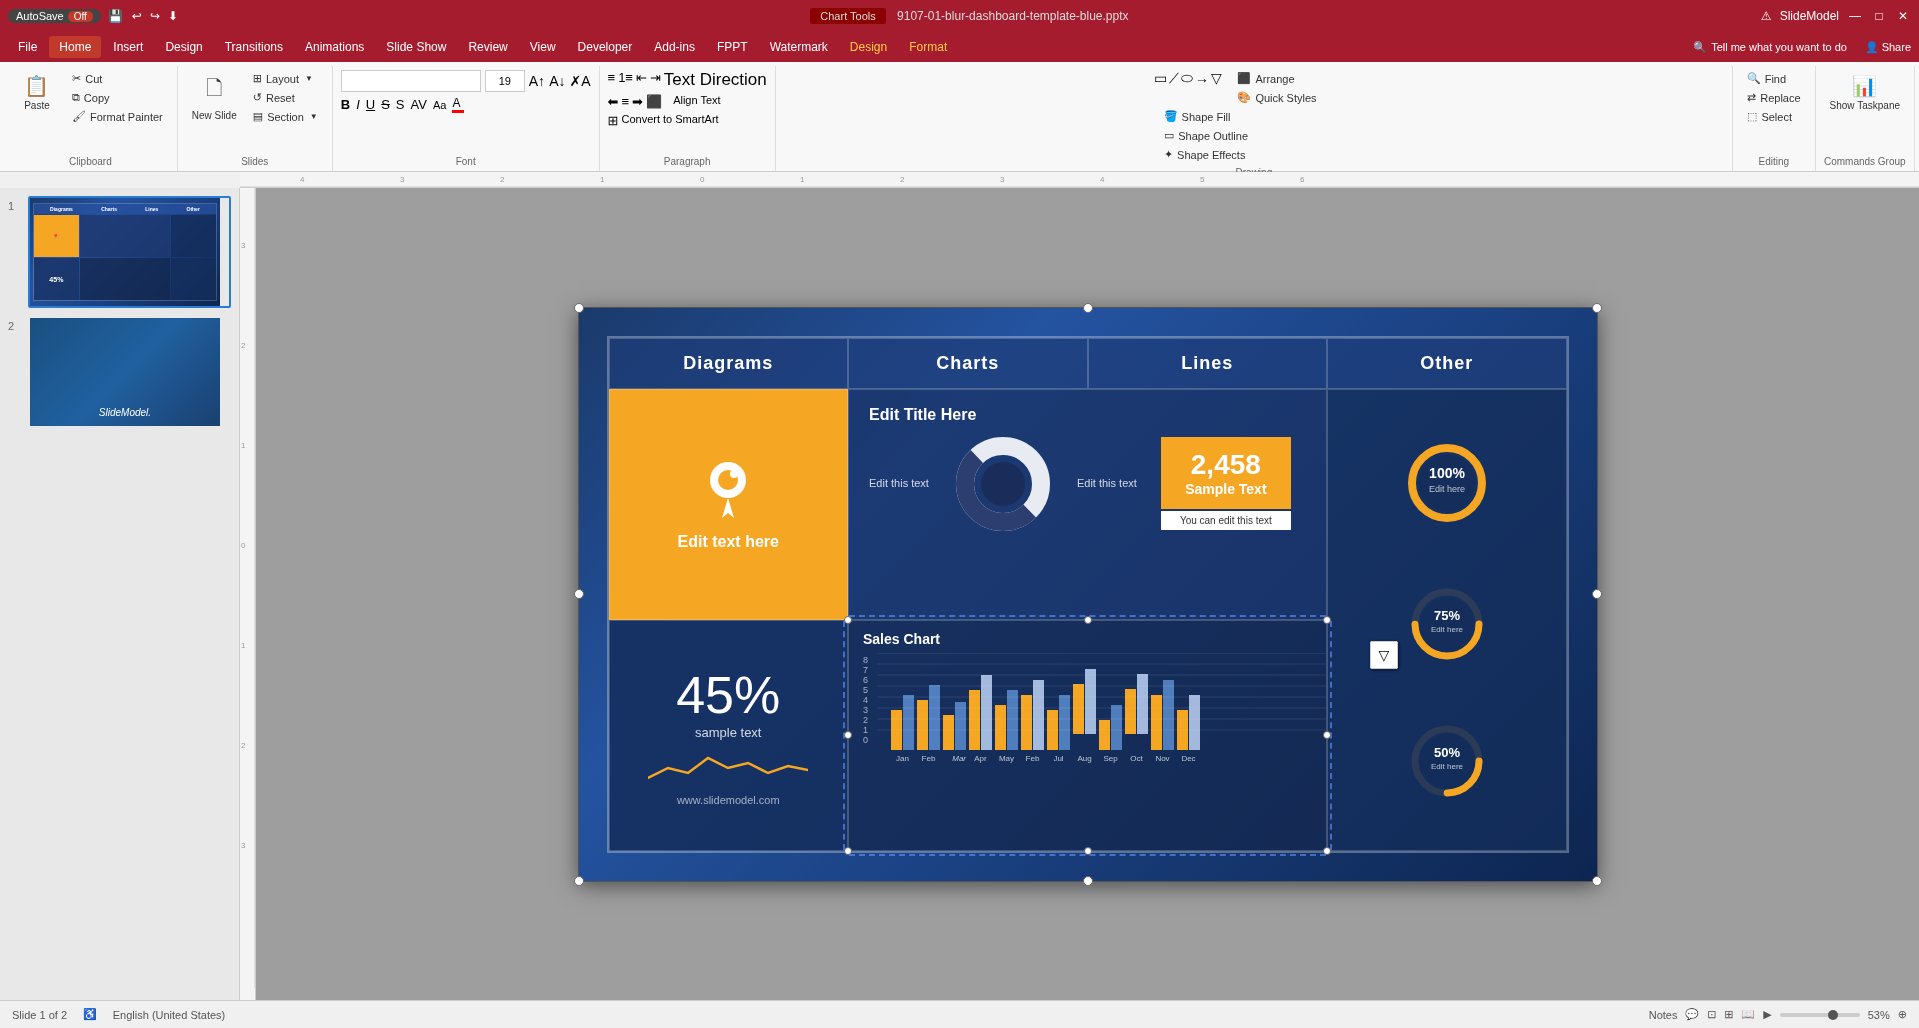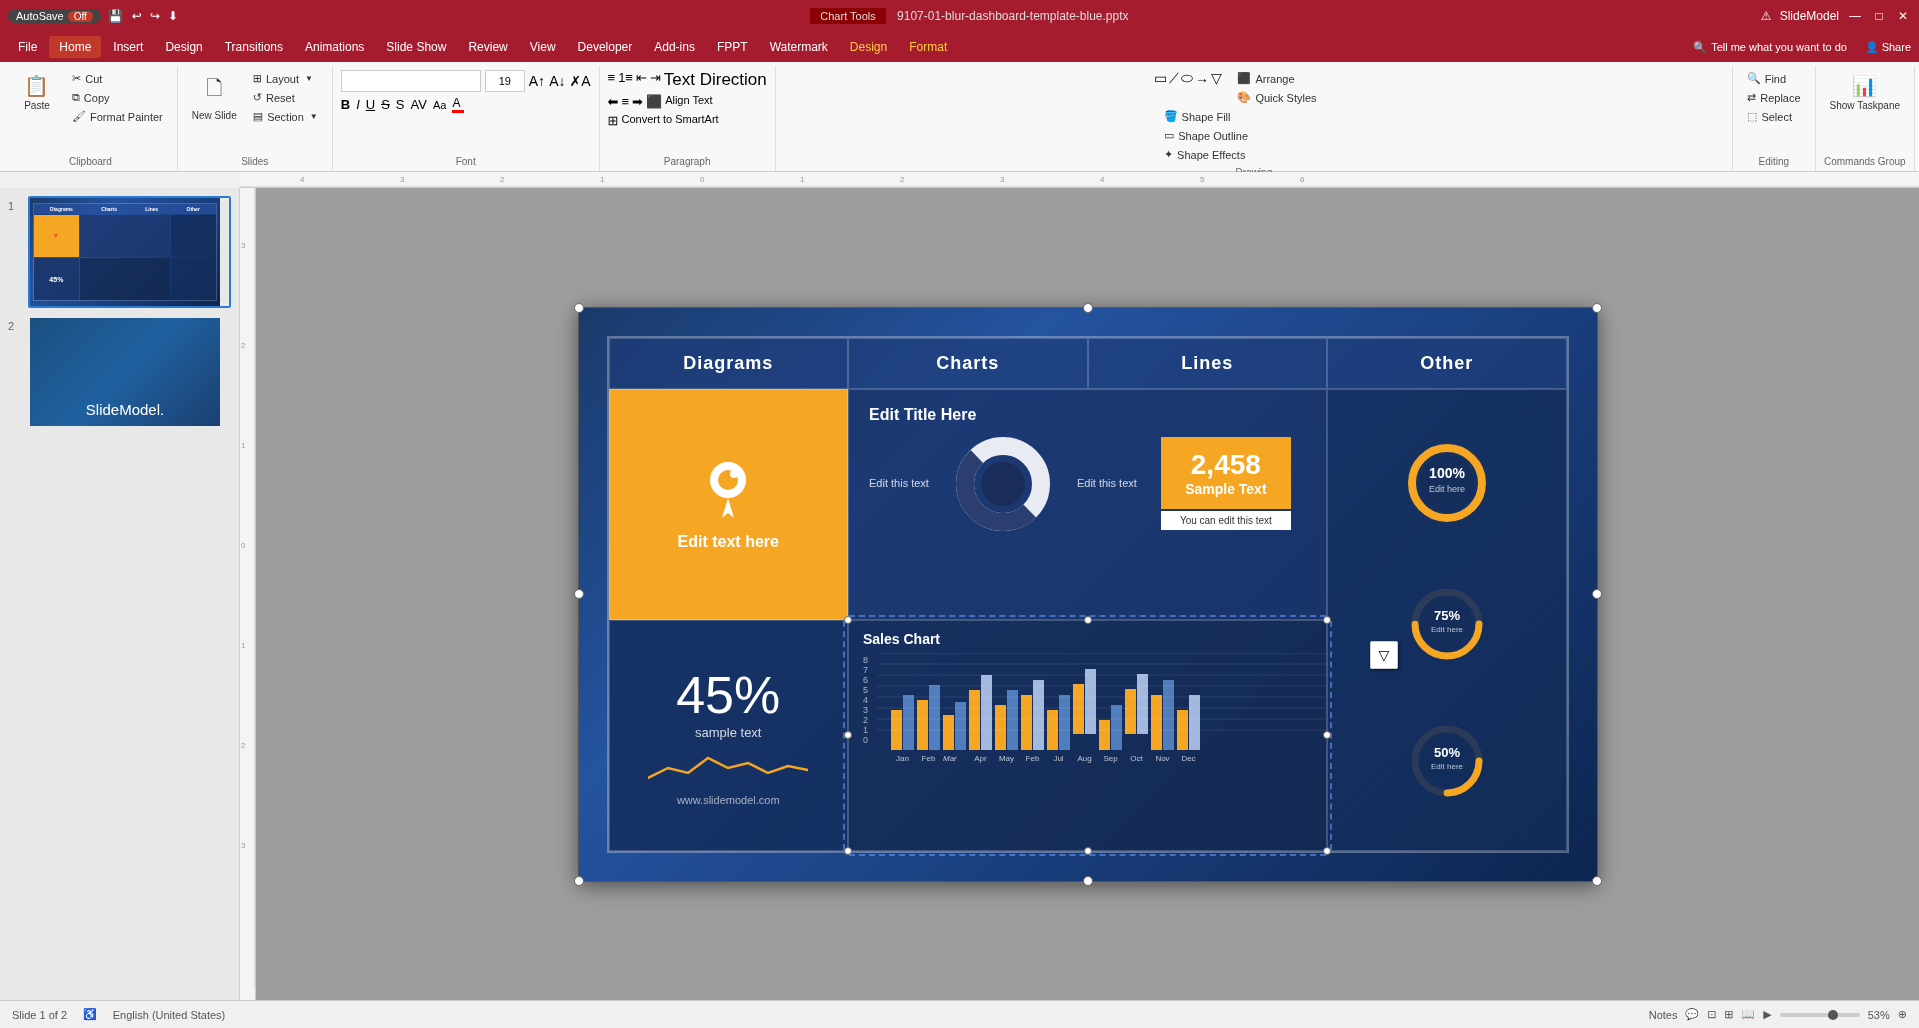--- a/index.html
+++ b/index.html
@@ -396,21 +396,22 @@
     .thumb-cell {
       background: rgba(30,60,120,0.6);
     }
     .thumb-cell.orange { background: #f5a623; }
     .thumb-logo {
       position: absolute;
       bottom: 8px;
       left: 50%;
       transform: translateX(-50%);
       color: white;
-      font-size: 15px;
+      font-size: 10px;
+      font-style: italic;
     }
 
     
     .dd-arrow { font-size: 8px; margin-left: 2px; }
   </style>
 </head>
 <body>
 
 <div id="titlebar">
   <div class="left">
@@ -545,21 +546,21 @@
         <span style="cursor:pointer;font-size:13px;">1≡</span>
         <span style="cursor:pointer;font-size:13px;">⇤</span>
         <span style="cursor:pointer;font-size:13px;">⇥</span>
         <span style="cursor:pointer;font-size:17px;">Text Direction</span>
       </div>
       <div style="display:flex;gap:3px;">
         <span style="cursor:pointer;font-size:13px;">⬅</span>
         <span style="cursor:pointer;font-size:13px;">≡</span>
         <span style="cursor:pointer;font-size:13px;">➡</span>
         <span style="cursor:pointer;font-size:13px;">⬛</span>
-        <span style="cursor:pointer;font-size:11px;">Align Text</span>
+        <span style="cursor:pointer;font-size:11px;margin-left:8px;">Align Text</span>
       </div>
       <div style="display:flex;gap:3px;">
         <span style="cursor:pointer;font-size:13px;">⊞</span>
         <span style="cursor:pointer;font-size:11px;">Convert to SmartArt</span>
       </div>
     </div>
     <div class="ribbon-group-label">Paragraph</div>
   </div>
 
   <div class="ribbon-group" style="flex:1;">
@@ -862,21 +863,21 @@
               </div>
 
               <div style="display:flex;flex-direction:column;align-items:center;">
                 <div style="display:flex;align-items:flex-end;gap:1px;height:80px;">
                   <div style="width:11px;height:50px;background:#f5a623;"></div>
                   <div style="width:11px;height:65px;background:rgba(120,180,255,0.6);"></div>
                 </div>
                 <div style="color:rgba(255,255,255,0.7);font-size:8px;margin-top:4px;">Feb</div>
               </div>
 
-              <div style="display:flex;flex-direction:column;align-items:flex-start;font-style:italic;">
+              <div style="display:flex;flex-direction:column;align-items:flex-end;font-style:italic;">
                 <div style="display:flex;align-items:flex-end;gap:1px;height:80px;">
                   <div style="width:11px;height:35px;background:#f5a623;"></div>
                   <div style="width:11px;height:48px;background:rgba(120,180,255,0.6);"></div>
                 </div>
                 <div style="color:rgba(255,255,255,0.7);font-size:8px;margin-top:4px;">Mar</div>
               </div>
 
               <div style="display:flex;flex-direction:column;align-items:center;">
                 <div style="display:flex;align-items:flex-end;gap:1px;height:80px;">
                   <div style="width:11px;height:60px;background:#f5a623;"></div>

